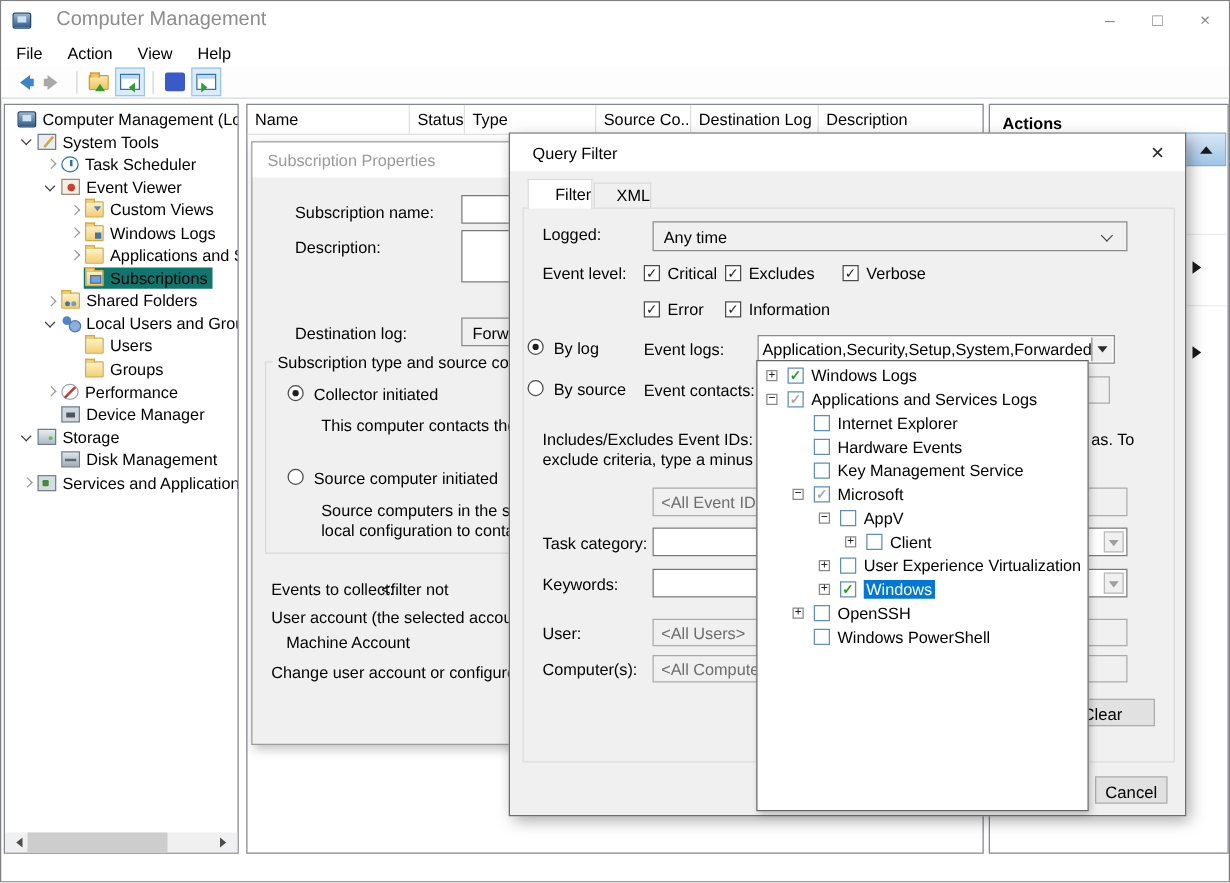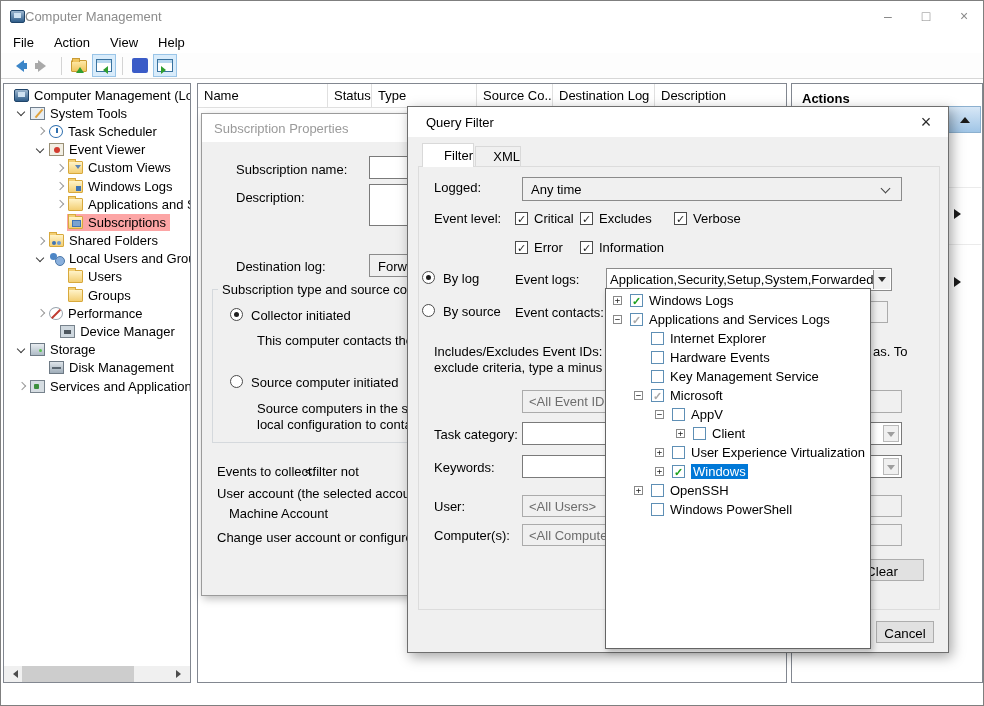--- a/index.html
+++ b/index.html
@@ -2,21 +2,21 @@
 <html><head>
 <meta charset="utf-8">
 <style>
   *{margin:0;padding:0;box-sizing:border-box;font-family:"Liberation Sans",sans-serif}
   html,body{width:984px;height:706px;overflow:hidden;background:#fff}
   .win{position:relative;width:984px;height:706px;border:1px solid #7f7f7f;background:#fff;font-size:13px;color:#000}
 
   
   .titlebar{height:30px;display:flex;align-items:center;background:#fff}
   .t-ico{margin-left:9px}
-  .t-title{color:#8c8c8c;margin-left:0;font-size:13px}
+  .t-title{color:#8c8c8c;margin-left:20px;font-size:16px}
   .t-btns{margin-left:auto;display:flex;height:30px}
   .t-btn{width:38px;display:flex;align-items:center;justify-content:center;color:#8a8a8a;font-size:14px;background:none;border:none}
 
   
   .menubar{height:22px;display:flex;align-items:flex-end;padding-left:2px;background:#fff}
   .menu-item{padding:3px 10px;cursor:default}
   .toolbar{height:26px;display:flex;align-items:center;padding-left:5px;background:#fdfdfd;border-bottom:1px solid #d7d7d7}
   .tbtn{width:24px;height:23px;display:flex;align-items:center;justify-content:center;background:none;border:1px solid transparent;margin-right:1px}
   .tbtn.hl{background:#d9ecfb;border:1px solid #9ac5e8}
   .tsep{width:1px;height:18px;background:#d4d4d4;margin:0 5px}
@@ -36,21 +36,21 @@
   .help-badge{width:16px;height:15px;background:#3a5bc7;border-radius:2px;color:#fff;font-weight:bold;font-size:11px;text-align:center;line-height:15px}
 
   
   .tree-panel{position:absolute;left:2px;top:82px;width:188px;height:600px;border:1px solid #828790;background:#fff;overflow:hidden}
   .tree-rows{padding-top:2px}
   .trow{height:18.2px;display:flex;align-items:center;white-space:nowrap}
   .chev{width:15px;height:14px;flex:none;position:relative}
   .chev.closed::after{content:"";position:absolute;left:5px;top:4px;width:5px;height:5px;border-right:1.2px solid #9a9a9a;border-bottom:1.2px solid #9a9a9a;transform:rotate(-45deg)}
   .chev.open::after{content:"";position:absolute;left:4px;top:3px;width:5px;height:5px;border-right:1.2px solid #3c3c3c;border-bottom:1.2px solid #3c3c3c;transform:rotate(45deg)}
   .tin{display:flex;align-items:center;gap:5px;padding:1px 4px 1px 1px}
-  .trow.sel .tin{background:#fca5a5}
+  .trow.sel .tin{background:#0f766e}
   .ti{width:15px;height:13px;display:inline-block;position:relative;flex:none}
   .ti[class*="folder"],.i-shared-folders{background:linear-gradient(#fff3c8,#f3cf74);border:1px solid #d8a93c;border-radius:1px}
   .ti[class*="folder"]::before,.i-shared-folders::before{content:"";position:absolute;top:-3px;left:-1px;width:6px;height:2px;background:#f3cf74;border:1px solid #d8a93c;border-bottom:none}
   .i-folder-views::after{content:"";position:absolute;right:1px;bottom:1px;border:3px solid transparent;border-top:4px solid #5b84b5}
   .i-folder-logs::after{content:"";position:absolute;right:1px;bottom:1px;width:5px;height:5px;background:#3f74b5}
   .i-folder-subscriptions::after{content:"";position:absolute;right:1px;bottom:1px;width:7px;height:5px;background:#7ba3cf;border:1px solid #3f74b5}
   .i-shared-folders::after{content:"";position:absolute;left:2px;bottom:1px;width:4px;height:4px;border-radius:50%;background:#3f74b5;box-shadow:5px 0 0 #6f9bd0}
   .i-computer{background:linear-gradient(#9cb6cf,#2f5d8a);border:1px solid #1f4469;border-radius:2px}
   .i-computer::after{content:"";position:absolute;left:3px;top:2px;right:3px;bottom:4px;background:#cfe2f2}
   .i-tools{background:#e8eef3;border:1px solid #72808e}
@@ -269,21 +269,21 @@
             <span class="tlabel">Groups</span>
           </span>
         </div>
         <div class="trow" style="padding-left: 29px;">
           <span class="chev closed"></span>
           <span class="tin">
             <span class="ti i-performance"></span>
             <span class="tlabel">Performance</span>
           </span>
         </div>
-        <div class="trow" style="padding-left: 29px; justify-content: center;">
+        <div class="trow" style="padding-left: 29px;">
           <span class="chev none"></span>
           <span class="tin">
             <span class="ti i-device-manager"></span>
             <span class="tlabel">Device Manager</span>
           </span>
         </div>
         <div class="trow" style="padding-left: 10px;">
           <span class="chev open"></span>
           <span class="tin">
             <span class="ti i-storage"></span>

